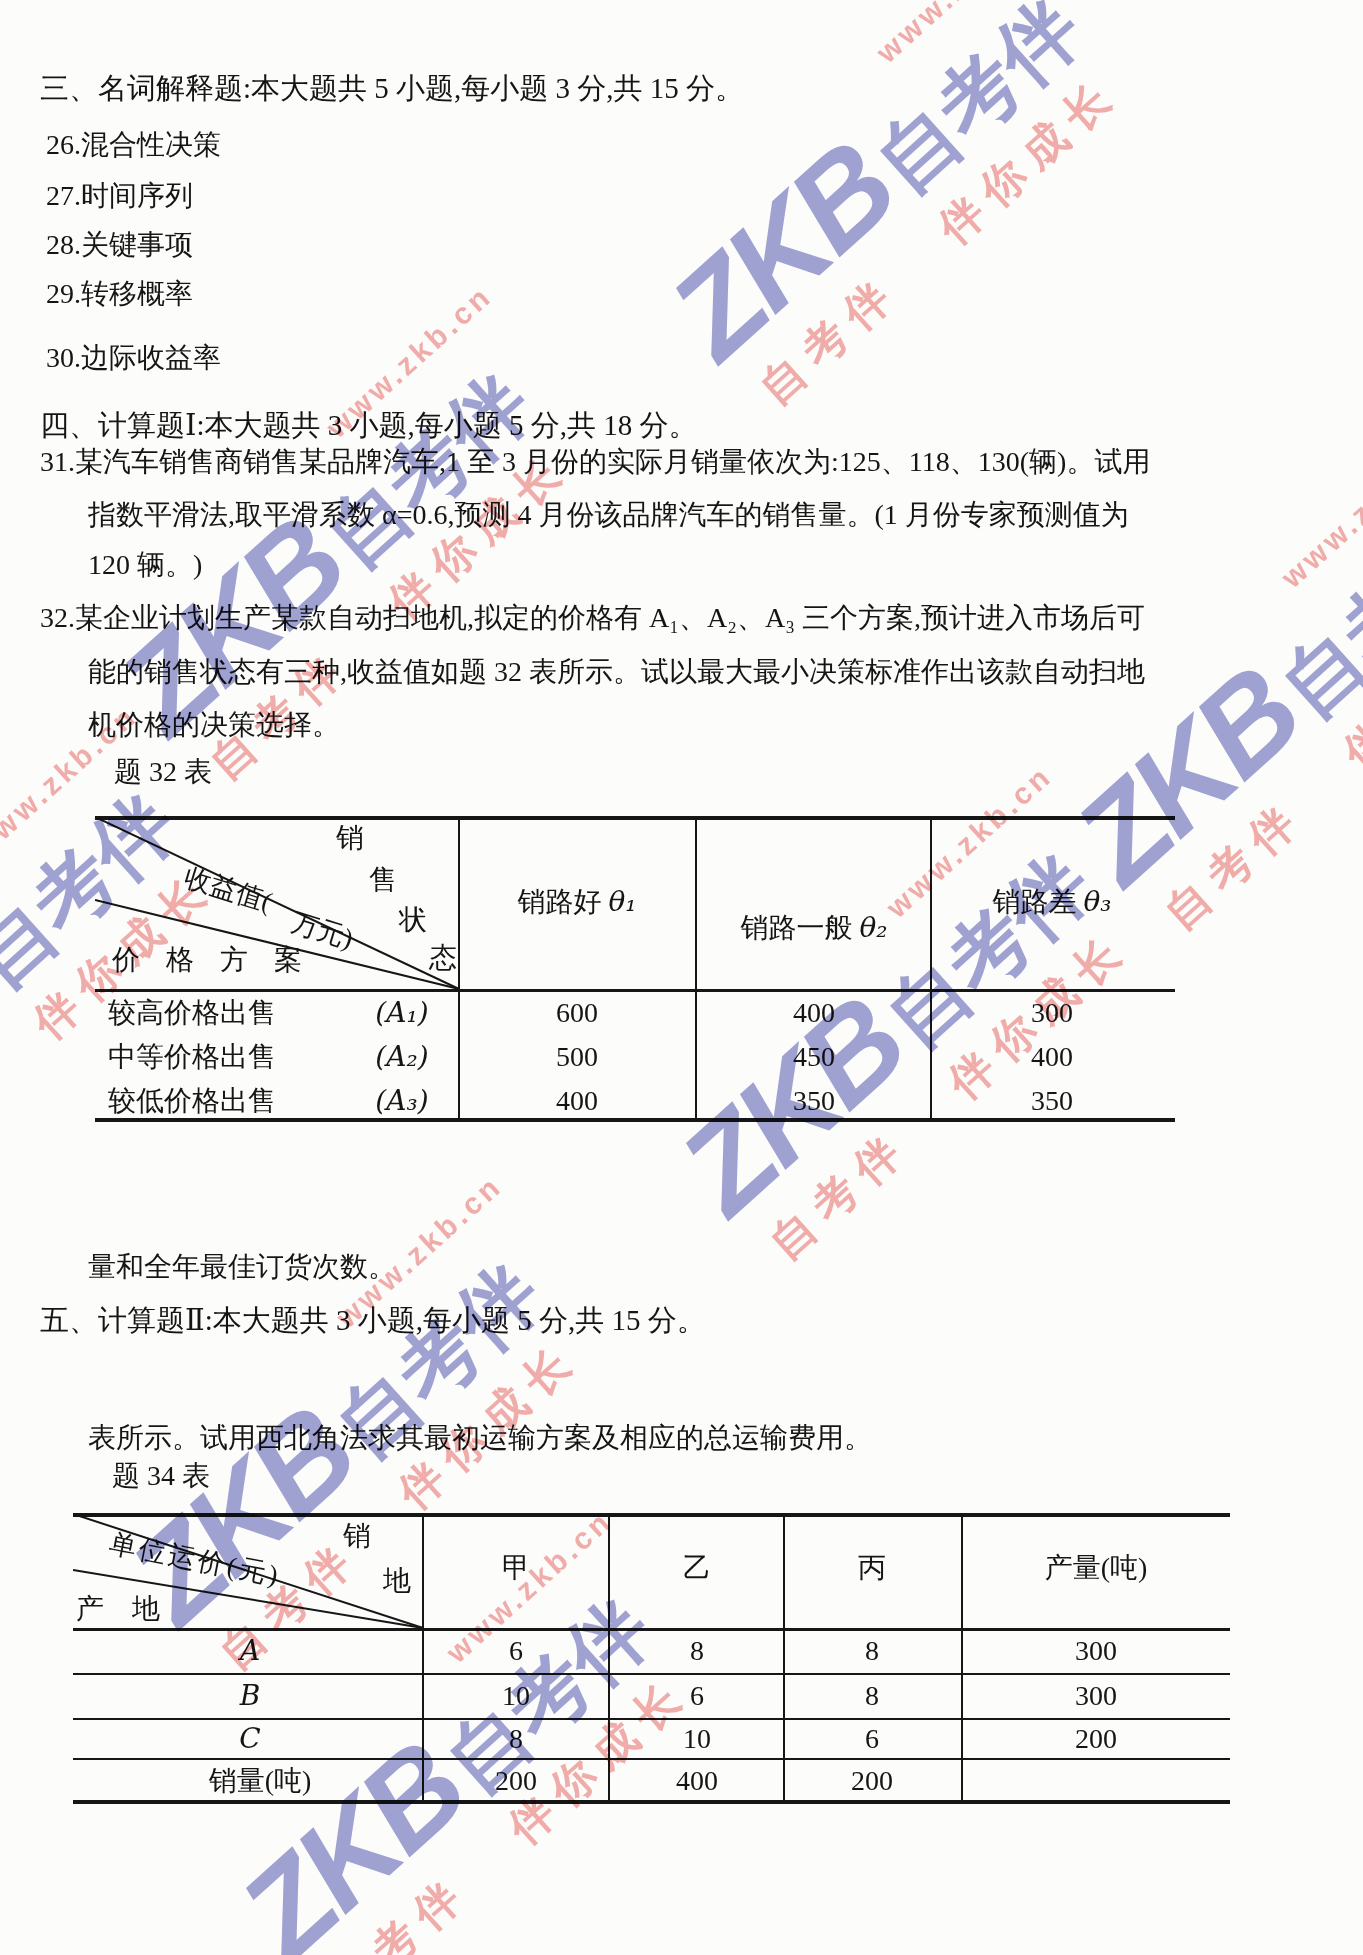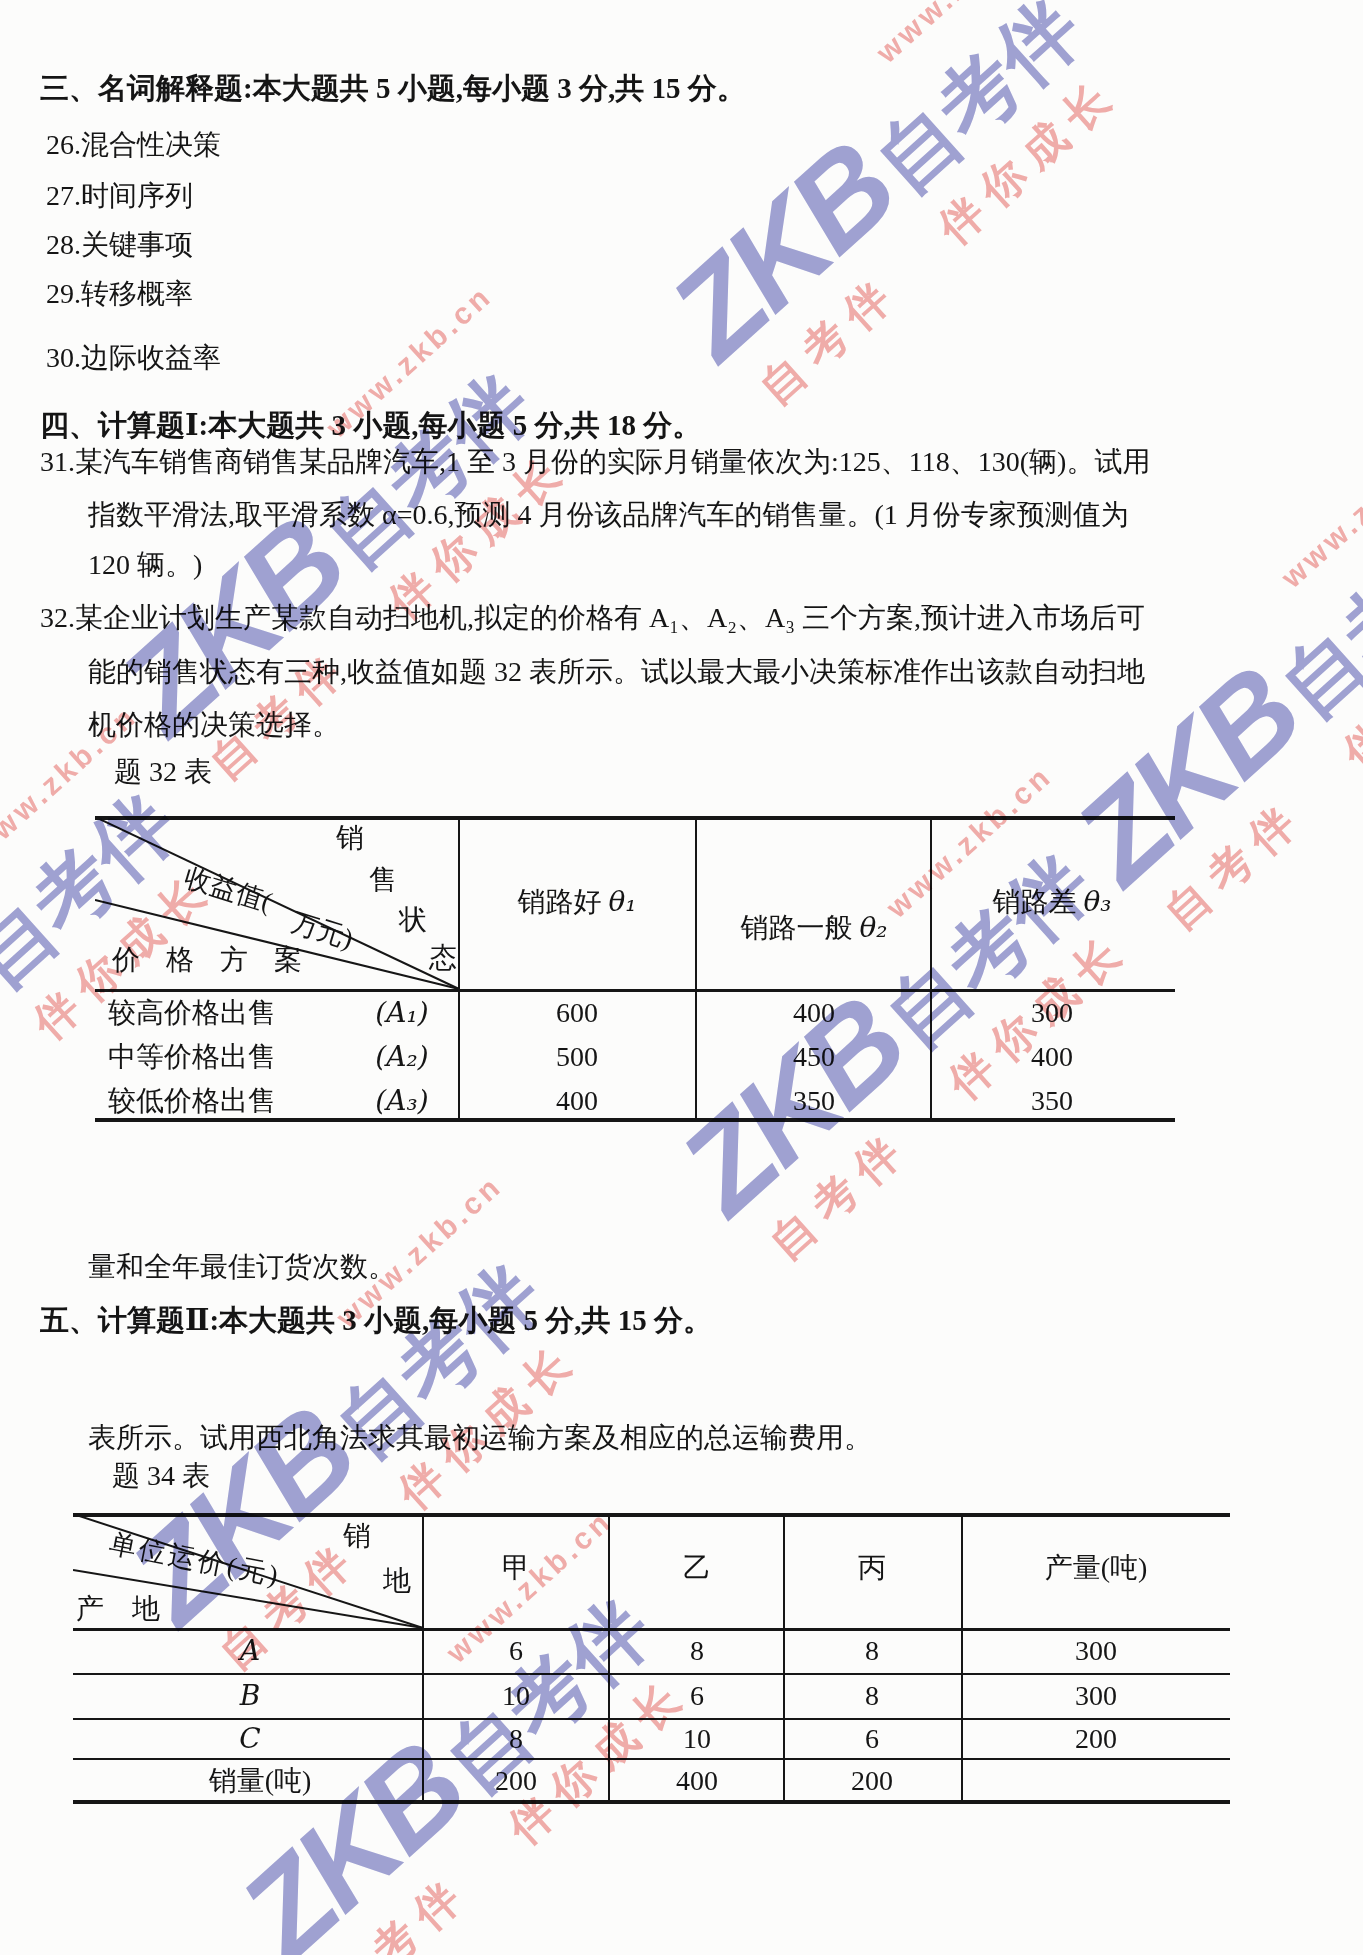--- a/index.html
+++ b/index.html
@@ -3,21 +3,21 @@
 <meta charset="utf-8">
 <style>
   html,body { margin:0; padding:0; background:#e8e8e8; }
   .page {
     position:relative; width:1363px; height:1955px; margin:0 auto;
     background:#fcfcfb; overflow:hidden;
     font-family:"Liberation Serif","DejaVu Serif",serif;
   }
   .tl { position:absolute; white-space:nowrap; color:#151515;
         font-size:28px; line-height:1.15; z-index:2; }
-  .hd { font-weight:bold; font-size:29px; }
+  .hd { font-weight:normal; font-size:29px; }
   .ctr { transform:translate(-50%,-50%); }
   .rot { transform:translate(-50%,-50%) rotate(17deg); }
   .rot34 { transform:translate(-50%,-50%) rotate(11deg); }
   .rule { position:absolute; background:#161616; z-index:2; }
   .sym { font-style:italic; font-family:"DejaVu Serif",serif; }
   .diag { position:absolute; z-index:2; }
   .sp26 { letter-spacing:26px; }
   .footer { position:absolute; left:0; width:1306px; text-align:center;
             font-size:29px; color:#151515; z-index:2; }
   

